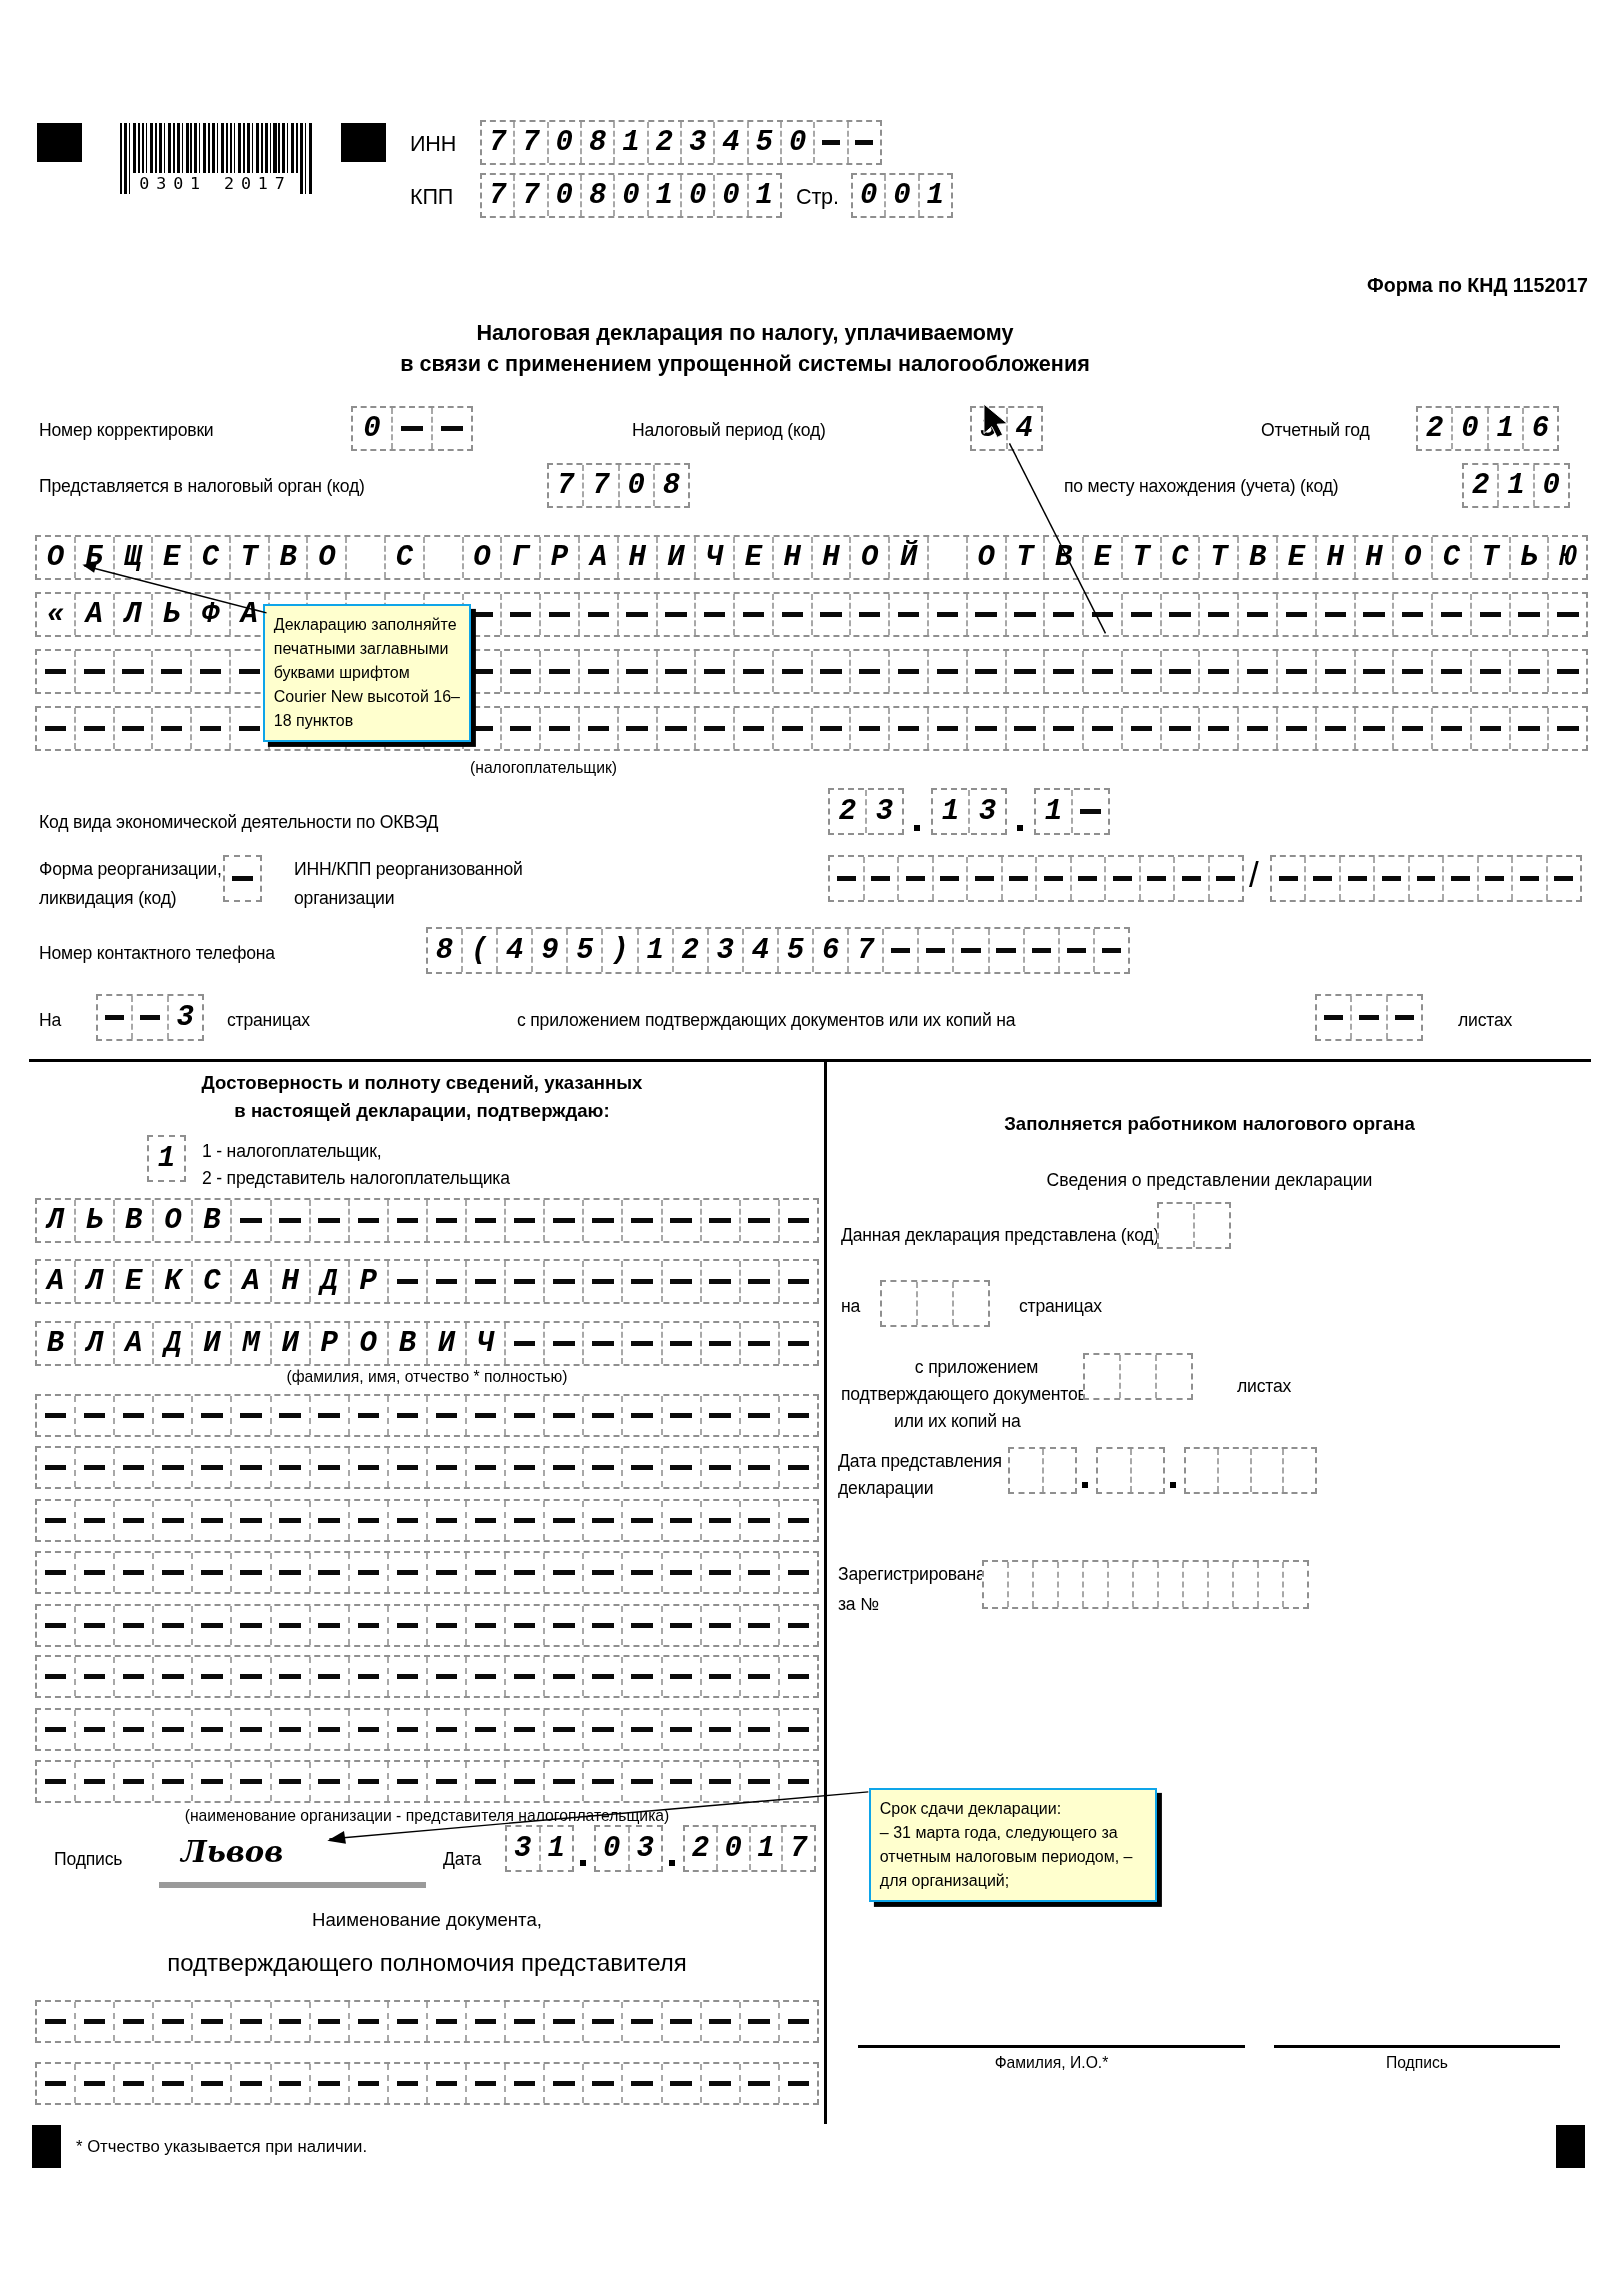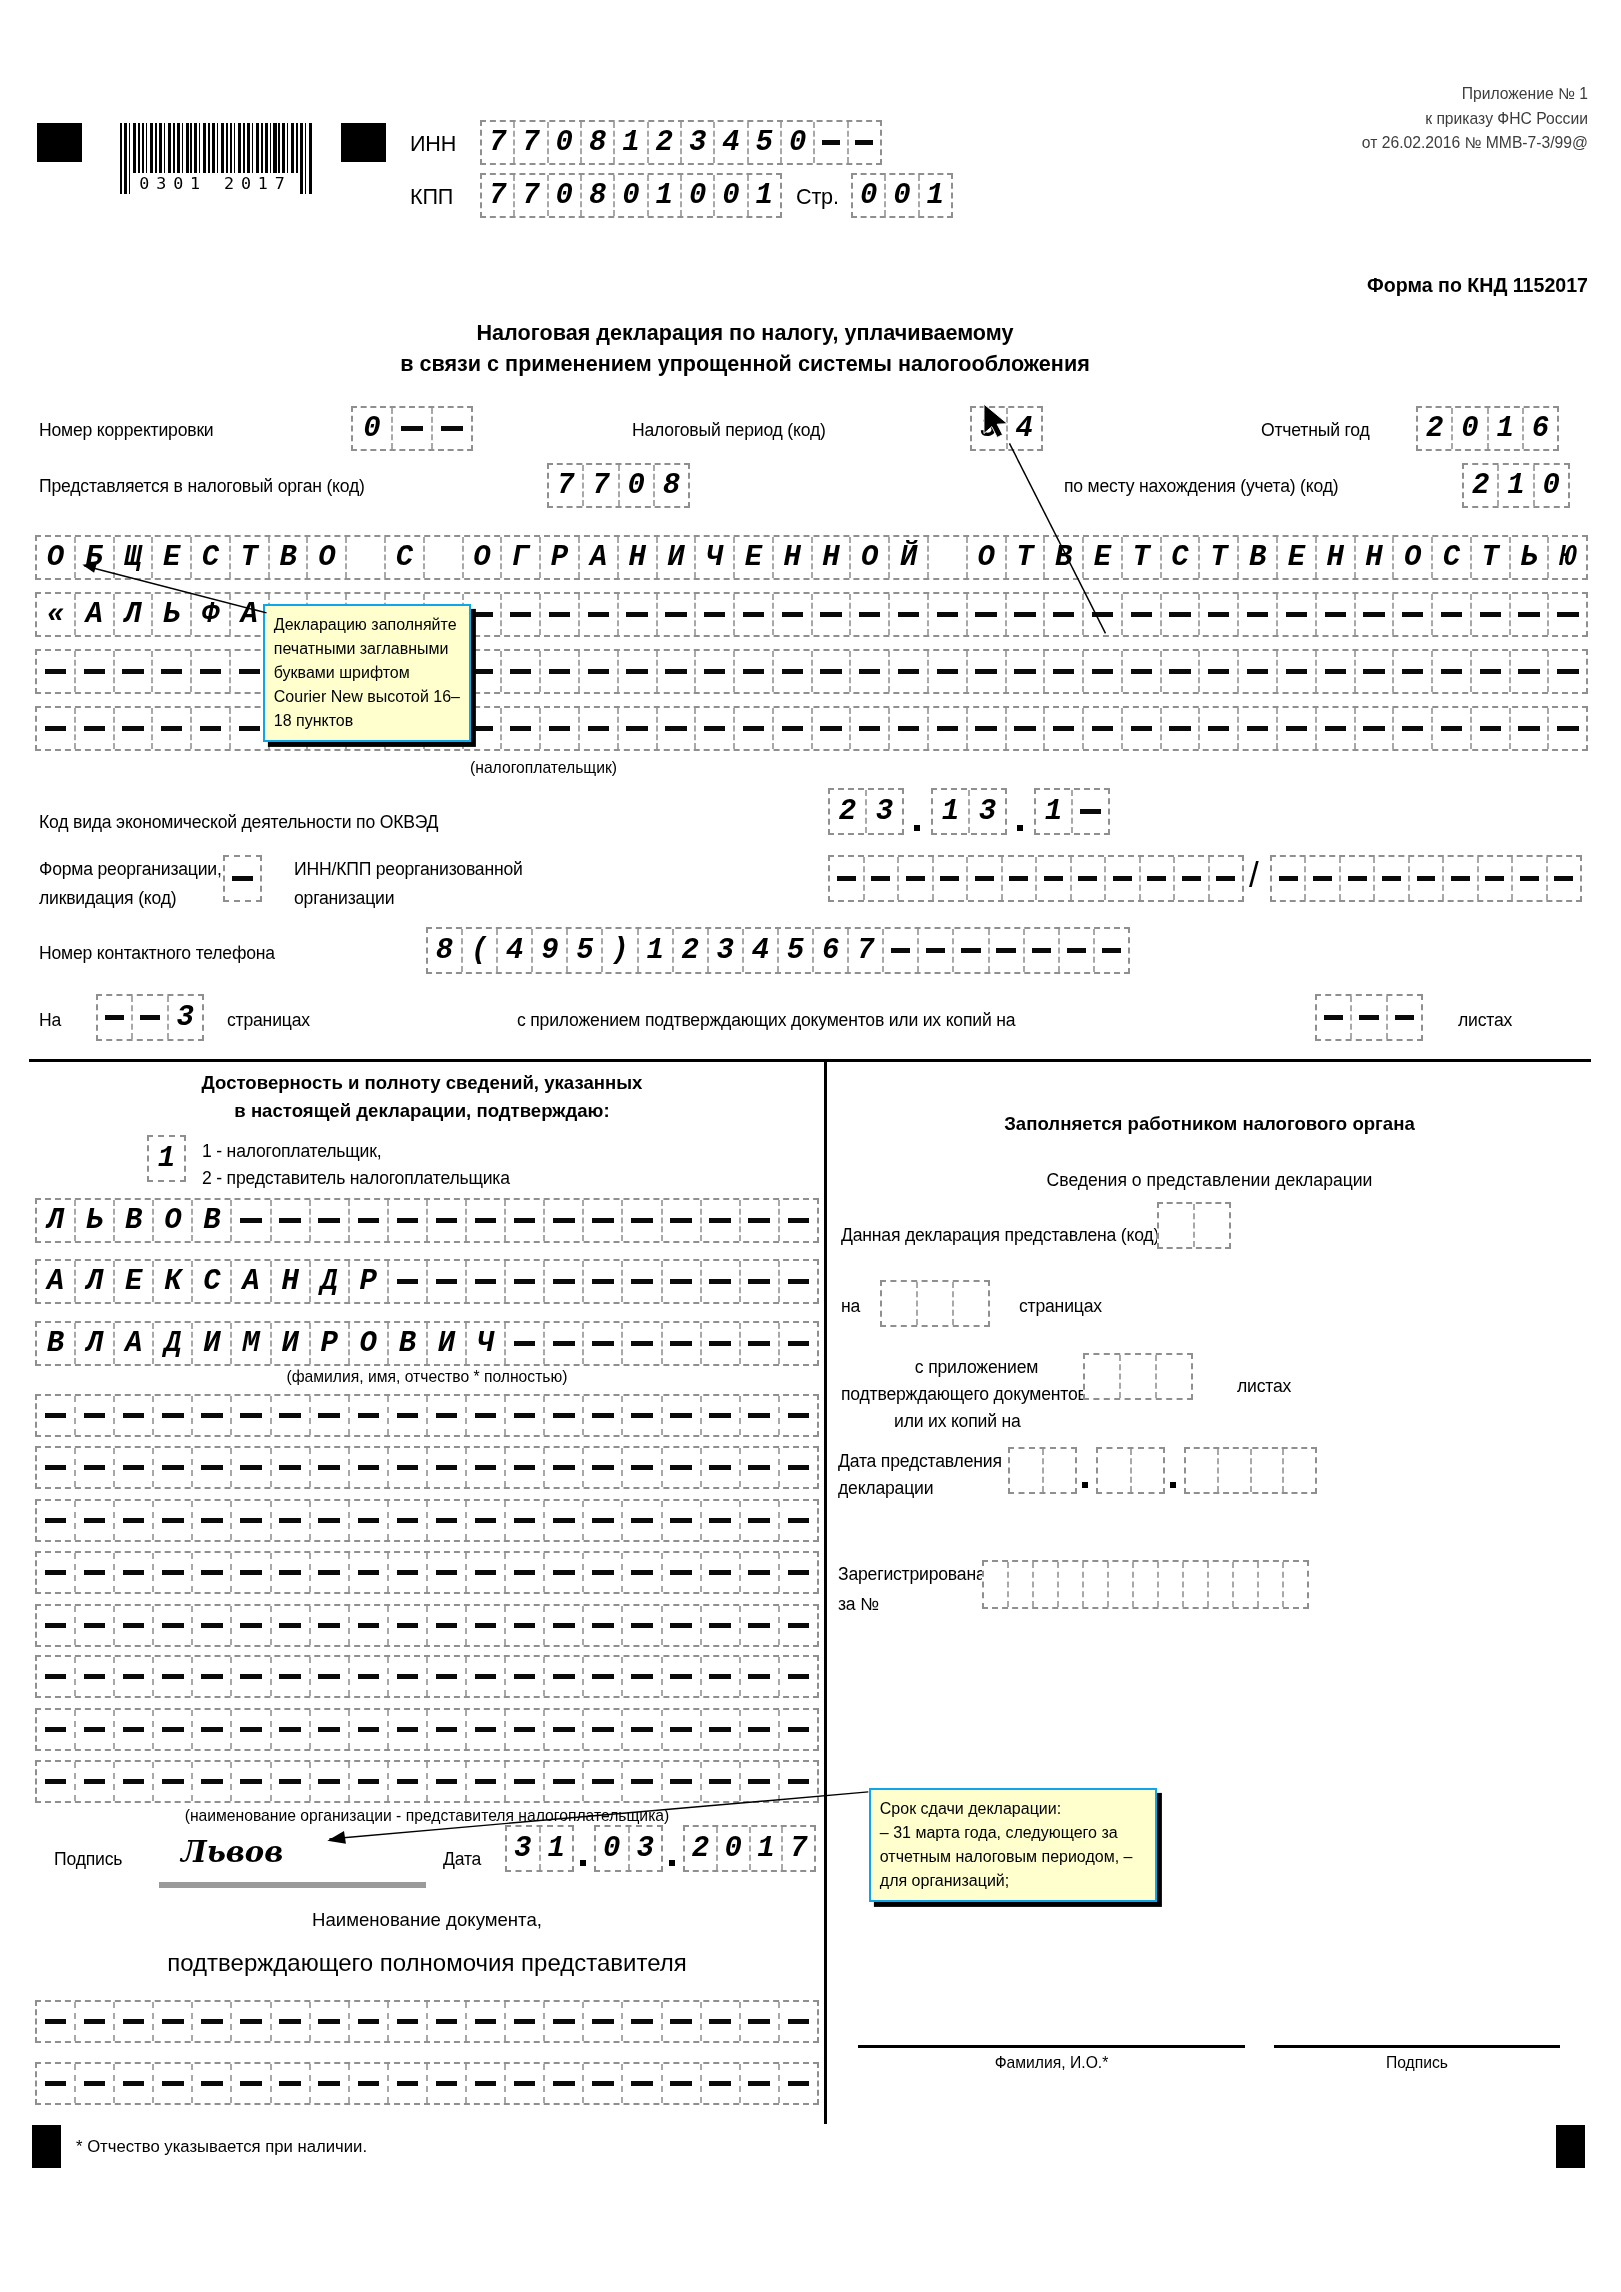--- a/index.html
+++ b/index.html
@@ -65,25 +65,20 @@
       <div class="cell">0</div>
       <div class="cell">1</div>
     </div>
   <div class="abs lbl" style="left:796px;top:184px;font-size:21.6px;">Стр.</div>
   <div class="abs cg" style="left:851px;top:173px;width:102px;height:45px;">
       <div class="cell">0</div>
       <div class="cell">0</div>
       <div class="cell">1</div>
     </div>
 
-  <div class="abs sm" style="left:1098px;top:82px;width:490px;text-align:right;line-height:24.5px;color:#3d3d3d;">
-    <div>Приложение № 1</div>
-    <div>к приказу ФНС России</div>
-    <div>от 26.02.2016 № ММВ-7-3/99@</div>
-  </div>
   <div class="abs b" style="left:1000px;top:274px;width:588px;text-align:right;font-size:19.6px;">Форма по КНД 1152017</div>
 
   <div class="abs b ctr" style="left:0px;top:320px;width:1490px;font-size:21.6px;">Налоговая декларация по налогу, уплачиваемому</div>
   <div class="abs b ctr" style="left:0px;top:351px;width:1490px;font-size:21.6px;">в связи с применением упрощенной системы налогообложения</div>
 
   <div class="abs lbl" style="left:39px;top:420px;">Номер корректировки</div>
   <div class="abs cg" style="left:351px;top:406px;width:122px;height:45px;">
       <div class="cell">0</div>
       <div class="cell dash"></div>
       <div class="cell dash"></div>

